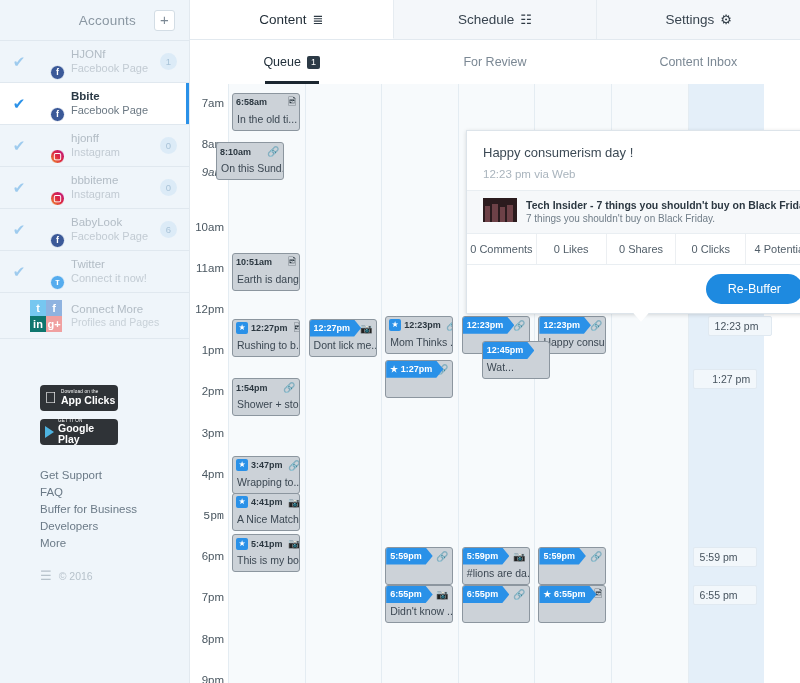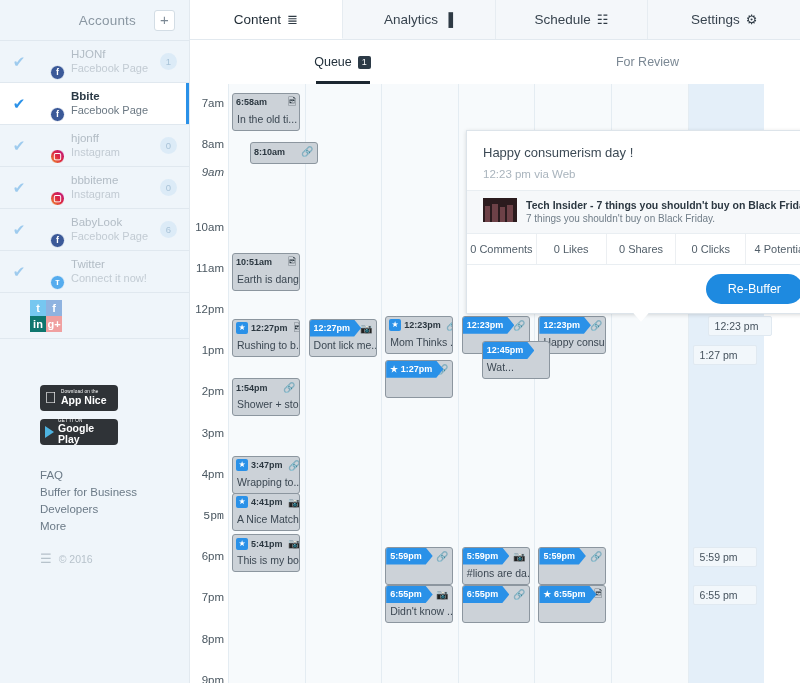--- a/index.html
+++ b/index.html
@@ -298,77 +298,81 @@
         </div>
       </div>
 
     <div class="connect-more">
       <div class="cm-grid">
         <div class="cm-tw">t</div>
         <div class="cm-fb">f</div>
         <div class="cm-in">in</div>
         <div class="cm-gp">g+</div>
       </div>
+      <div class="cm-txt">
+        <div class="cm-title">Connect More</div>
+        <div class="cm-sub">Profiles and Pages</div>
+      </div>
     </div>
 
     <div class="app-badges">
       <div class="store-badge">
         <span class="glyph"></span>
         <span class="lines">
           <span class="l1" style="display:block">Download on the</span>
-          <span class="l2" style="display:block">App Nice</span>
+          <span class="l2" style="display:block">App Clicks</span>
         </span>
       </div>
       <div class="store-badge">
         <span class="gp-tri"></span>
         <span class="lines">
           <span class="l1" style="display:block">GET IT ON</span>
           <span class="l2" style="display:block">Google Play</span>
         </span>
       </div>
     </div>
 
     <div class="footer-links" id="footer-links">
+        <a href="#">Get Support</a>
         <a href="#">FAQ</a>
         <a href="#">Buffer for Business</a>
         <a href="#">Developers</a>
         <a href="#">More</a>
       </div>
 
     <div class="copyright">
       <span style="font-size:13px;color:#b7c2cb">☰</span>
       <span>© 2016</span>
     </div>
   </div>
 
   <div id="topnav">
       <div class="nav-tab active">
         <span>Content</span>
         <span class="ic">≣</span>
       </div>
       <div class="nav-tab">
-        <span>Analytics</span>
-        <span class="ic">▐</span>
-      </div>
-      <div class="nav-tab">
         <span>Schedule</span>
         <span class="ic">☷</span>
       </div>
       <div class="nav-tab">
         <span>Settings</span>
         <span class="ic">⚙</span>
       </div>
     </div>
   <div id="subnav">
       <div class="sub-tab active">
         <span>Queue</span>
         <span class="badge-dark">1</span>
       </div>
       <div class="sub-tab">
         <span>For Review</span>
+      </div>
+      <div class="sub-tab">
+        <span>Content Inbox</span>
       </div>
     </div>
 
   <div id="cal">
     <div id="cal-cols">
         <div class="col" style="left: 38px; width: 76.6px;"></div>
         <div class="col" style="left: 114.6px; width: 76.6px;"></div>
         <div class="col" style="left: 191.2px; width: 76.6px;"></div>
         <div class="col" style="left: 267.8px; width: 76.6px;"></div>
         <div class="col" style="left: 344.4px; width: 76.6px;"></div>
@@ -394,21 +398,21 @@
       </div>
     <div id="cal-posts">
         <div class="post" style="left: 42px; top: 8.62667px; width: 68px; height: 38px; z-index: 5;">
           <div class="row1">
             <span class="tm">6:58am</span>
             <span class="spacer"></span>
             <span class="attach">🖻</span>
           </div>
           <div class="body">In the old ti...</div>
         </div>
-        <div class="post" style="left: 60px; top: 58.0667px; width: 68px; height: 22px; z-index: 5;">
+        <div class="post" style="left: 26px; top: 58.0667px; width: 68px; height: 38px; z-index: 5;">
           <div class="row1">
             <span class="tm">8:10am</span>
             <span class="spacer"></span>
             <span class="attach">🔗</span>
           </div>
           <div class="body">On this Sund...</div>
         </div>
         <div class="post" style="left: 42px; top: 168.62px; width: 68px; height: 38px; z-index: 5;">
           <div class="row1">
             <span class="tm">10:51am</span>
@@ -577,21 +581,21 @@
           </span>
           <div class="row1">
             <span class="spacer"></span>
             <span class="attach">🖻</span>
           </div>
           <div class="body"></div>
         </div>
       </div>
     <div id="cal-chips">
         <div class="time-chip" style="left: 502.6px; top: 231.793px; width: 64.6px; margin-left: 15px;">12:23 pm</div>
-        <div class="time-chip" style="left: 502.6px; top: 261px; width: 64.6px;">1:27 pm</div>
+        <div class="time-chip" style="left: 502.6px; top: 285px; width: 64.6px; text-align: right;">1:27 pm</div>
         <div class="time-chip" style="left: 502.6px; top: 462.513px; width: 64.6px;">5:59 pm</div>
         <div class="time-chip" style="left: 502.6px; top: 500.967px; width: 64.6px;">6:55 pm</div>
       </div>
   </div>
 
   <div id="popup">
     <div class="p-title">Happy consumerism day !</div>
     <div class="p-meta">12:23 pm via Web</div>
     <div class="p-link">
       <div class="p-thumb">

